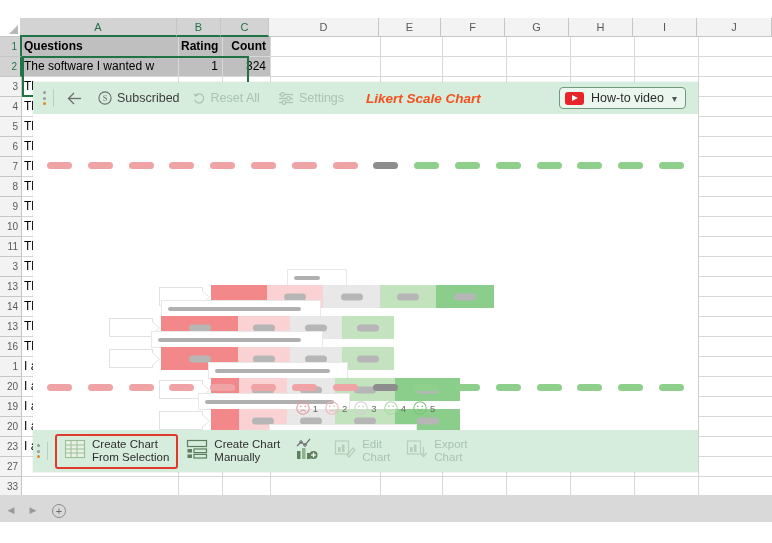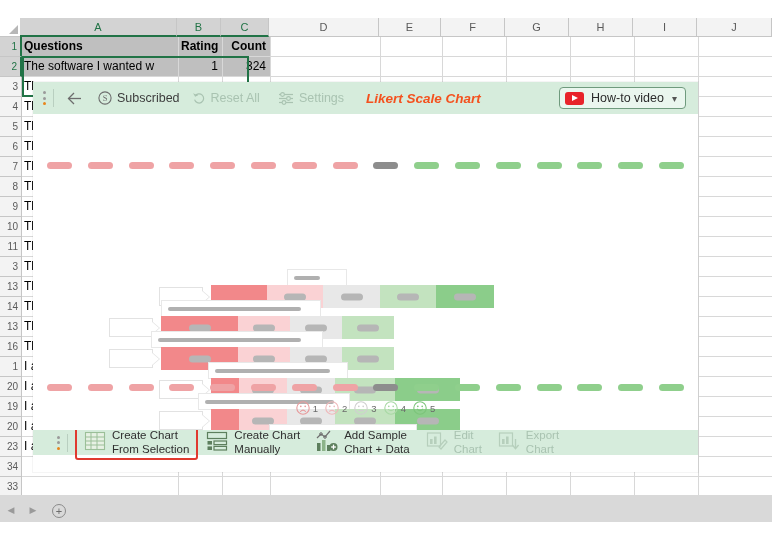--- a/index.html
+++ b/index.html
@@ -150,22 +150,22 @@
 
   .legend {
     position: absolute; left: 0; width: 100%;
     display: flex; justify-content: center; align-items: center; gap: 7px;
   }
   .lg { display:flex; align-items:center; gap: 3px; }
   .lg .num { font-size: 9.5px; color: #6b6b6b; }
 
   
   .addin-bot {
-    height: 25px; background: #d6ecdc;
-    display: flex; align-items: center; padding-left: 20px;
+    height: 42px; background: #d6ecdc;
+    display: flex; align-items: center; padding-left: 0;
   }
   .act {
     display: flex; align-items: center; gap: 6px;
     padding: 3px 8px; cursor: pointer; white-space: nowrap;
   }
   .act .lbl { font-size: 11.5px; line-height: 13.5px; color: #2f2f2f; }
   .act.dim .lbl { color: #a9c3b1; }
   .act.hot { border: 2px solid #e03a2f; border-radius: 3px; padding: 2px 7px; }
   .act svg { flex: none; }
 
@@ -228,21 +228,21 @@
           <div class="rowhdr">3</div>
           <div class="rowhdr">13</div>
           <div class="rowhdr">14</div>
           <div class="rowhdr">13</div>
           <div class="rowhdr">16</div>
           <div class="rowhdr">1</div>
           <div class="rowhdr">20</div>
           <div class="rowhdr">19</div>
           <div class="rowhdr">20</div>
           <div class="rowhdr">23</div>
-          <div class="rowhdr">34</div>
+          <div class="rowhdr">27</div>
           <div class="rowhdr">33</div>
         </div>
       <div class="grid" id="gridrows">
           <div class="grow">
             <div class="gcell hdr greyfill" style="width: 157px;">Questions</div>
             <div class="gcell hdr num greyfill" style="width: 44px;">Rating</div>
             <div class="gcell hdr num greyfill" style="width: 48px;">Count</div>
             <div class="gcell hdr" style="width: 110px;"></div>
             <div class="gcell hdr" style="width: 62px;"></div>
             <div class="gcell hdr" style="width: 64px;"></div>
@@ -802,21 +802,20 @@
                 <polyline points="1,8 5,4 9,7 14,1" fill="none" stroke="#6f6f6f" stroke-width="1.2"></polyline>
                 <circle cx="5" cy="4" r="1.3" fill="none" stroke="#6f6f6f"></circle>
                 <circle cx="9" cy="7" r="1.3" fill="none" stroke="#6f6f6f"></circle>
                 <rect x="1" y="13" width="3.5" height="8" fill="#5d7f5d"></rect>
                 <rect x="6" y="10" width="3.5" height="11" fill="#8cb389"></rect>
                 <rect x="11" y="15" width="3.5" height="6" fill="#5d7f5d"></rect>
                 <circle cx="17.5" cy="17" r="4" fill="#5d7f5d"></circle>
                 <line x1="17.5" y1="14.6" x2="17.5" y2="19.4" stroke="#fff" stroke-width="1.3"></line>
                 <line x1="15.1" y1="17" x2="19.9" y2="17" stroke="#fff" stroke-width="1.3"></line>
               </svg></span>
-            <span class="lbl"><span>Add Sample</span><br><span>Chart + Data</span></span>
           </div>
           <div class="act dim">
             <span><svg width="22" height="22" viewBox="0 0 22 22">
                 <rect x="1.5" y="3" width="13" height="13" fill="none" stroke="#b6cfbc" stroke-width="1.2"></rect>
                 <rect x="4" y="9" width="2.6" height="5" fill="#b6cfbc"></rect>
                 <rect x="8" y="6.5" width="2.6" height="7.5" fill="#b6cfbc"></rect>
                 <path d="M13 17 L19 10 L21 12 L15 19 Z" fill="none" stroke="#b6cfbc" stroke-width="1.2"></path>
               </svg></span>
             <span class="lbl"><span>Edit</span><br><span>Chart</span></span>
           </div>

